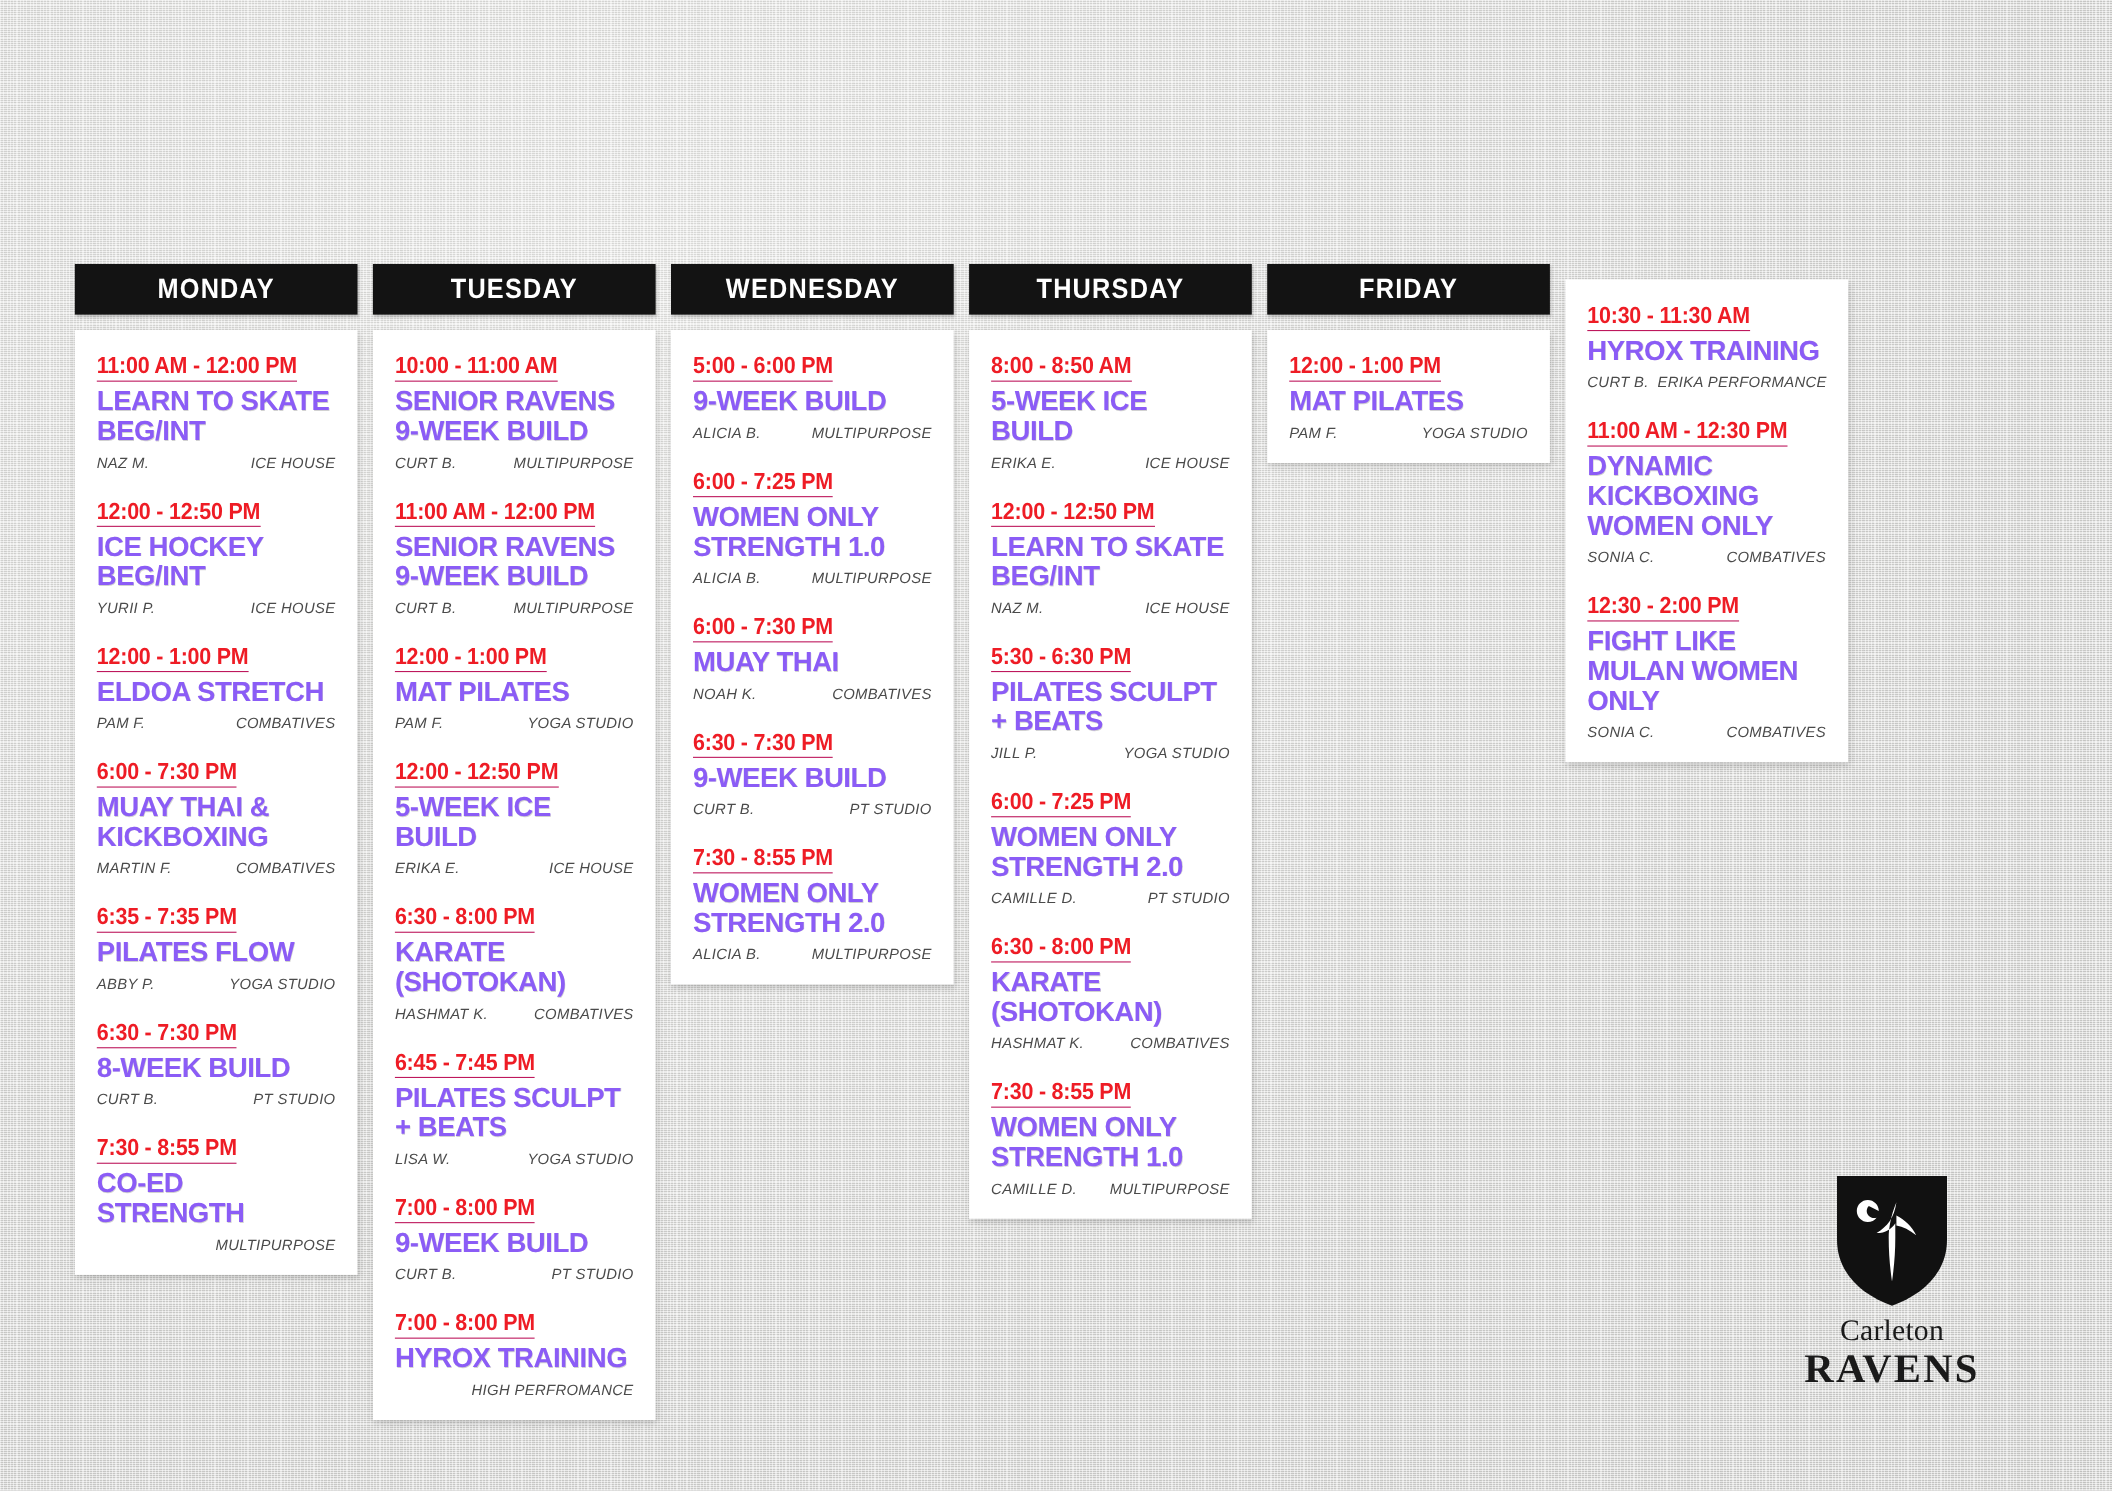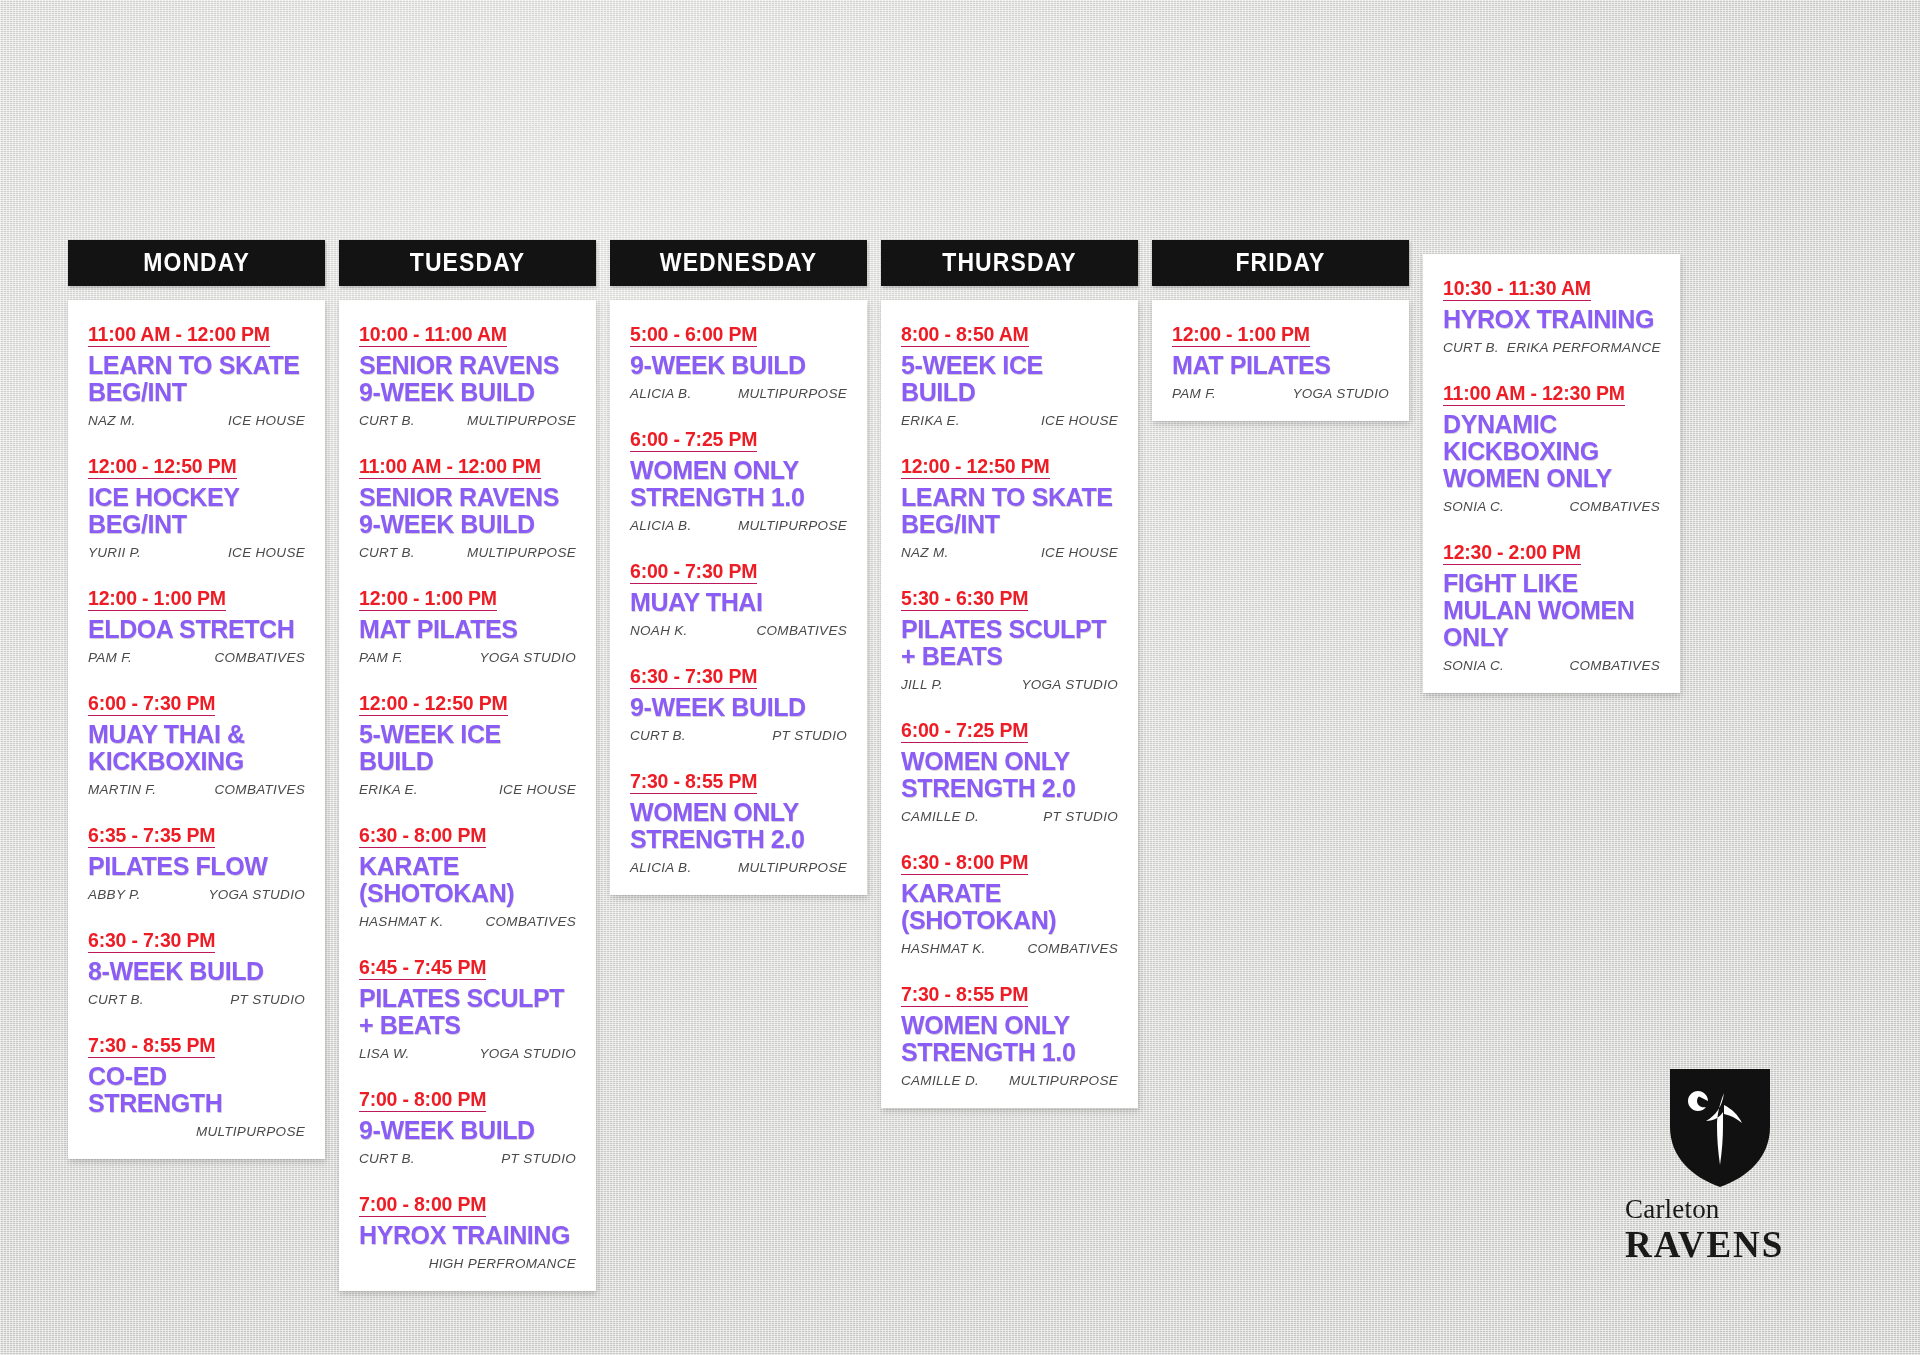--- a/index.html
+++ b/index.html
@@ -146,20 +146,21 @@
   .class-meta .instructor { white-space: nowrap; }
   .class-meta .location { white-space: nowrap; text-align: right; font-style: italic; }
   .class-meta.only-location { justify-content: flex-end; }
 
   
   #logo {
     position: absolute;
     left: 1625px;
     top: 1065px;
     width: 190px;
+    text-align: center;
   }
   #logo-shield { display: block; margin: 0 auto; }
   #logo-carleton {
     font-family: "Liberation Serif", serif;
     font-size: 27px;
     color: #1a1a1a;
     line-height: 1;
     margin-top: 6px;
     letter-spacing: 0.2px;
   }

